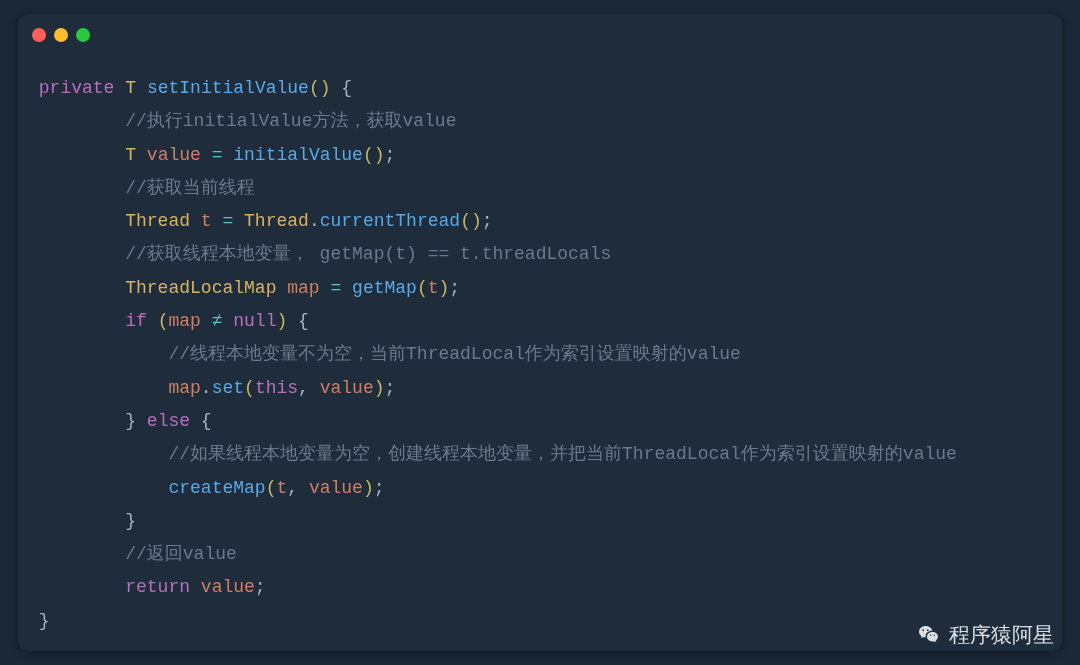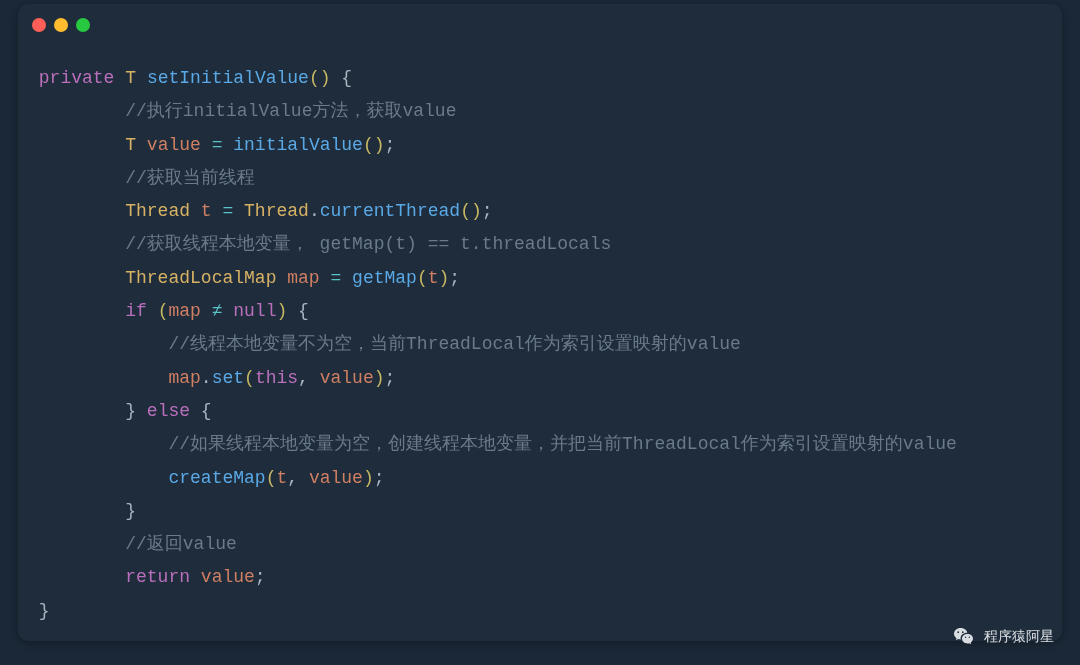--- a/index.html
+++ b/index.html
@@ -8,21 +8,21 @@
     width: 1080px;
     height: 665px;
     font-family: "SF Mono", Monaco, Menlo, Consolas, "Courier New", monospace;
     font-size: 18px;
     position: relative;
     overflow: hidden;
   }
   .window {
     background: #1e2c3b;
     border-radius: 10px;
-    margin: 4px 18px;
+    margin: 14px 18px;
     padding: 0;
     width: calc(1080px - 36px);
     height: calc(665px - 28px);
     position: relative;
     box-shadow: 0 2px 8px rgba(0,0,0,0.3);
   }
   .titlebar {
     display: flex;
     gap: 8px;
     padding: 14px 14px 0 14px;
@@ -45,21 +45,21 @@
   .paren { color: #c7b862; }  
   .comment { color: #6b7a8a; } 
   .plain { color: #a8b4c0; }
 
   .watermark {
     position: absolute;
     right: 26px;
     bottom: 16px;
     color: #e3e7eb;
     font-family: -apple-system, "PingFang SC", "Microsoft YaHei", sans-serif;
-    font-size: 14px;
+    font-size: 21px;
     display: flex;
     align-items: center;
     gap: 8px;
     opacity: 0.95;
   }
   .watermark .ico {
     width: 24px; height: 24px;
     display:inline-flex; align-items:center; justify-content:center;
   }
   .watermark .ico svg { width:24px; height:24px; fill:#e3e7eb; }

